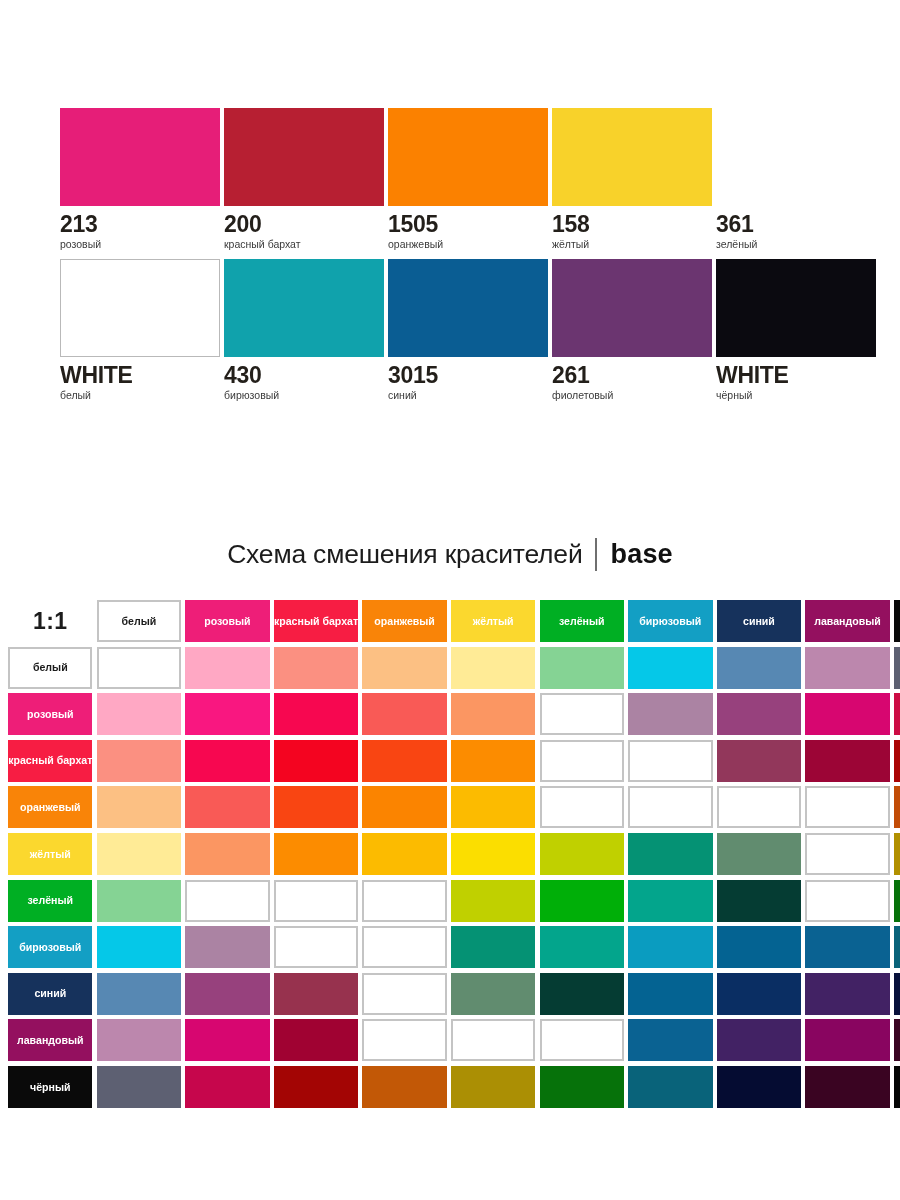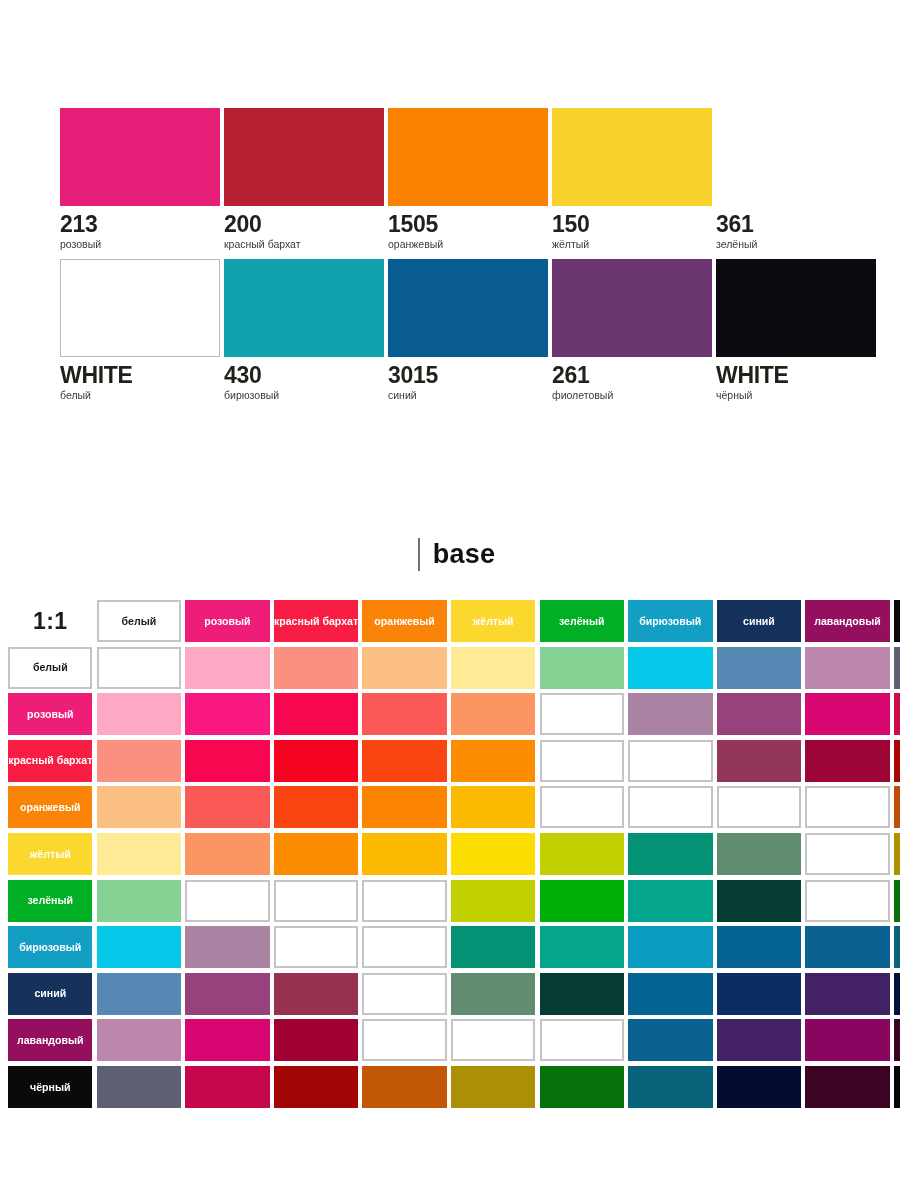--- a/index.html
+++ b/index.html
@@ -86,21 +86,21 @@
           <div class="pal-code">200</div>
           <div class="pal-name">красный бархат</div>
         </div>
         <div class="pal-cell">
           <div class="pal-chip" style="background: rgb(251, 129, 0);"></div>
           <div class="pal-code">1505</div>
           <div class="pal-name">оранжевый</div>
         </div>
         <div class="pal-cell">
           <div class="pal-chip" style="background: rgb(248, 210, 42);"></div>
-          <div class="pal-code">150</div>
+          <div class="pal-code">158</div>
           <div class="pal-name">жёлтый</div>
         </div>
         <div class="pal-cell">
           <div class="pal-chip"></div>
           <div class="pal-code">361</div>
           <div class="pal-name">зелёный</div>
         </div>
       </div>
       <div class="pal-row">
         <div class="pal-cell">
@@ -125,20 +125,21 @@
         </div>
         <div class="pal-cell">
           <div class="pal-chip" style="background: rgb(11, 10, 16);"></div>
           <div class="pal-code">WHITE</div>
           <div class="pal-name">чёрный</div>
         </div>
       </div>
     </div>
 
   <div class="title-bar">
+    <span class="title-text">Схема смешения красителей</span>
     <span class="divider"></span>
     <span class="brand-sub">base</span>
   </div>
 
   <div class="matrix" id="matrix">
       <div class="mrow">
         <div class="corner">1:1</div>
         <div class="mcell lbl" style="background: rgb(255, 255, 255); color: rgb(28, 28, 28); border: 2px solid rgb(196, 196, 196);">белый</div>
         <div class="mcell lbl" style="background: rgb(238, 30, 120); color: rgb(255, 255, 255);">розовый</div>
         <div class="mcell lbl" style="background: rgb(247, 29, 67); color: rgb(255, 255, 255);">красный бархат</div>

